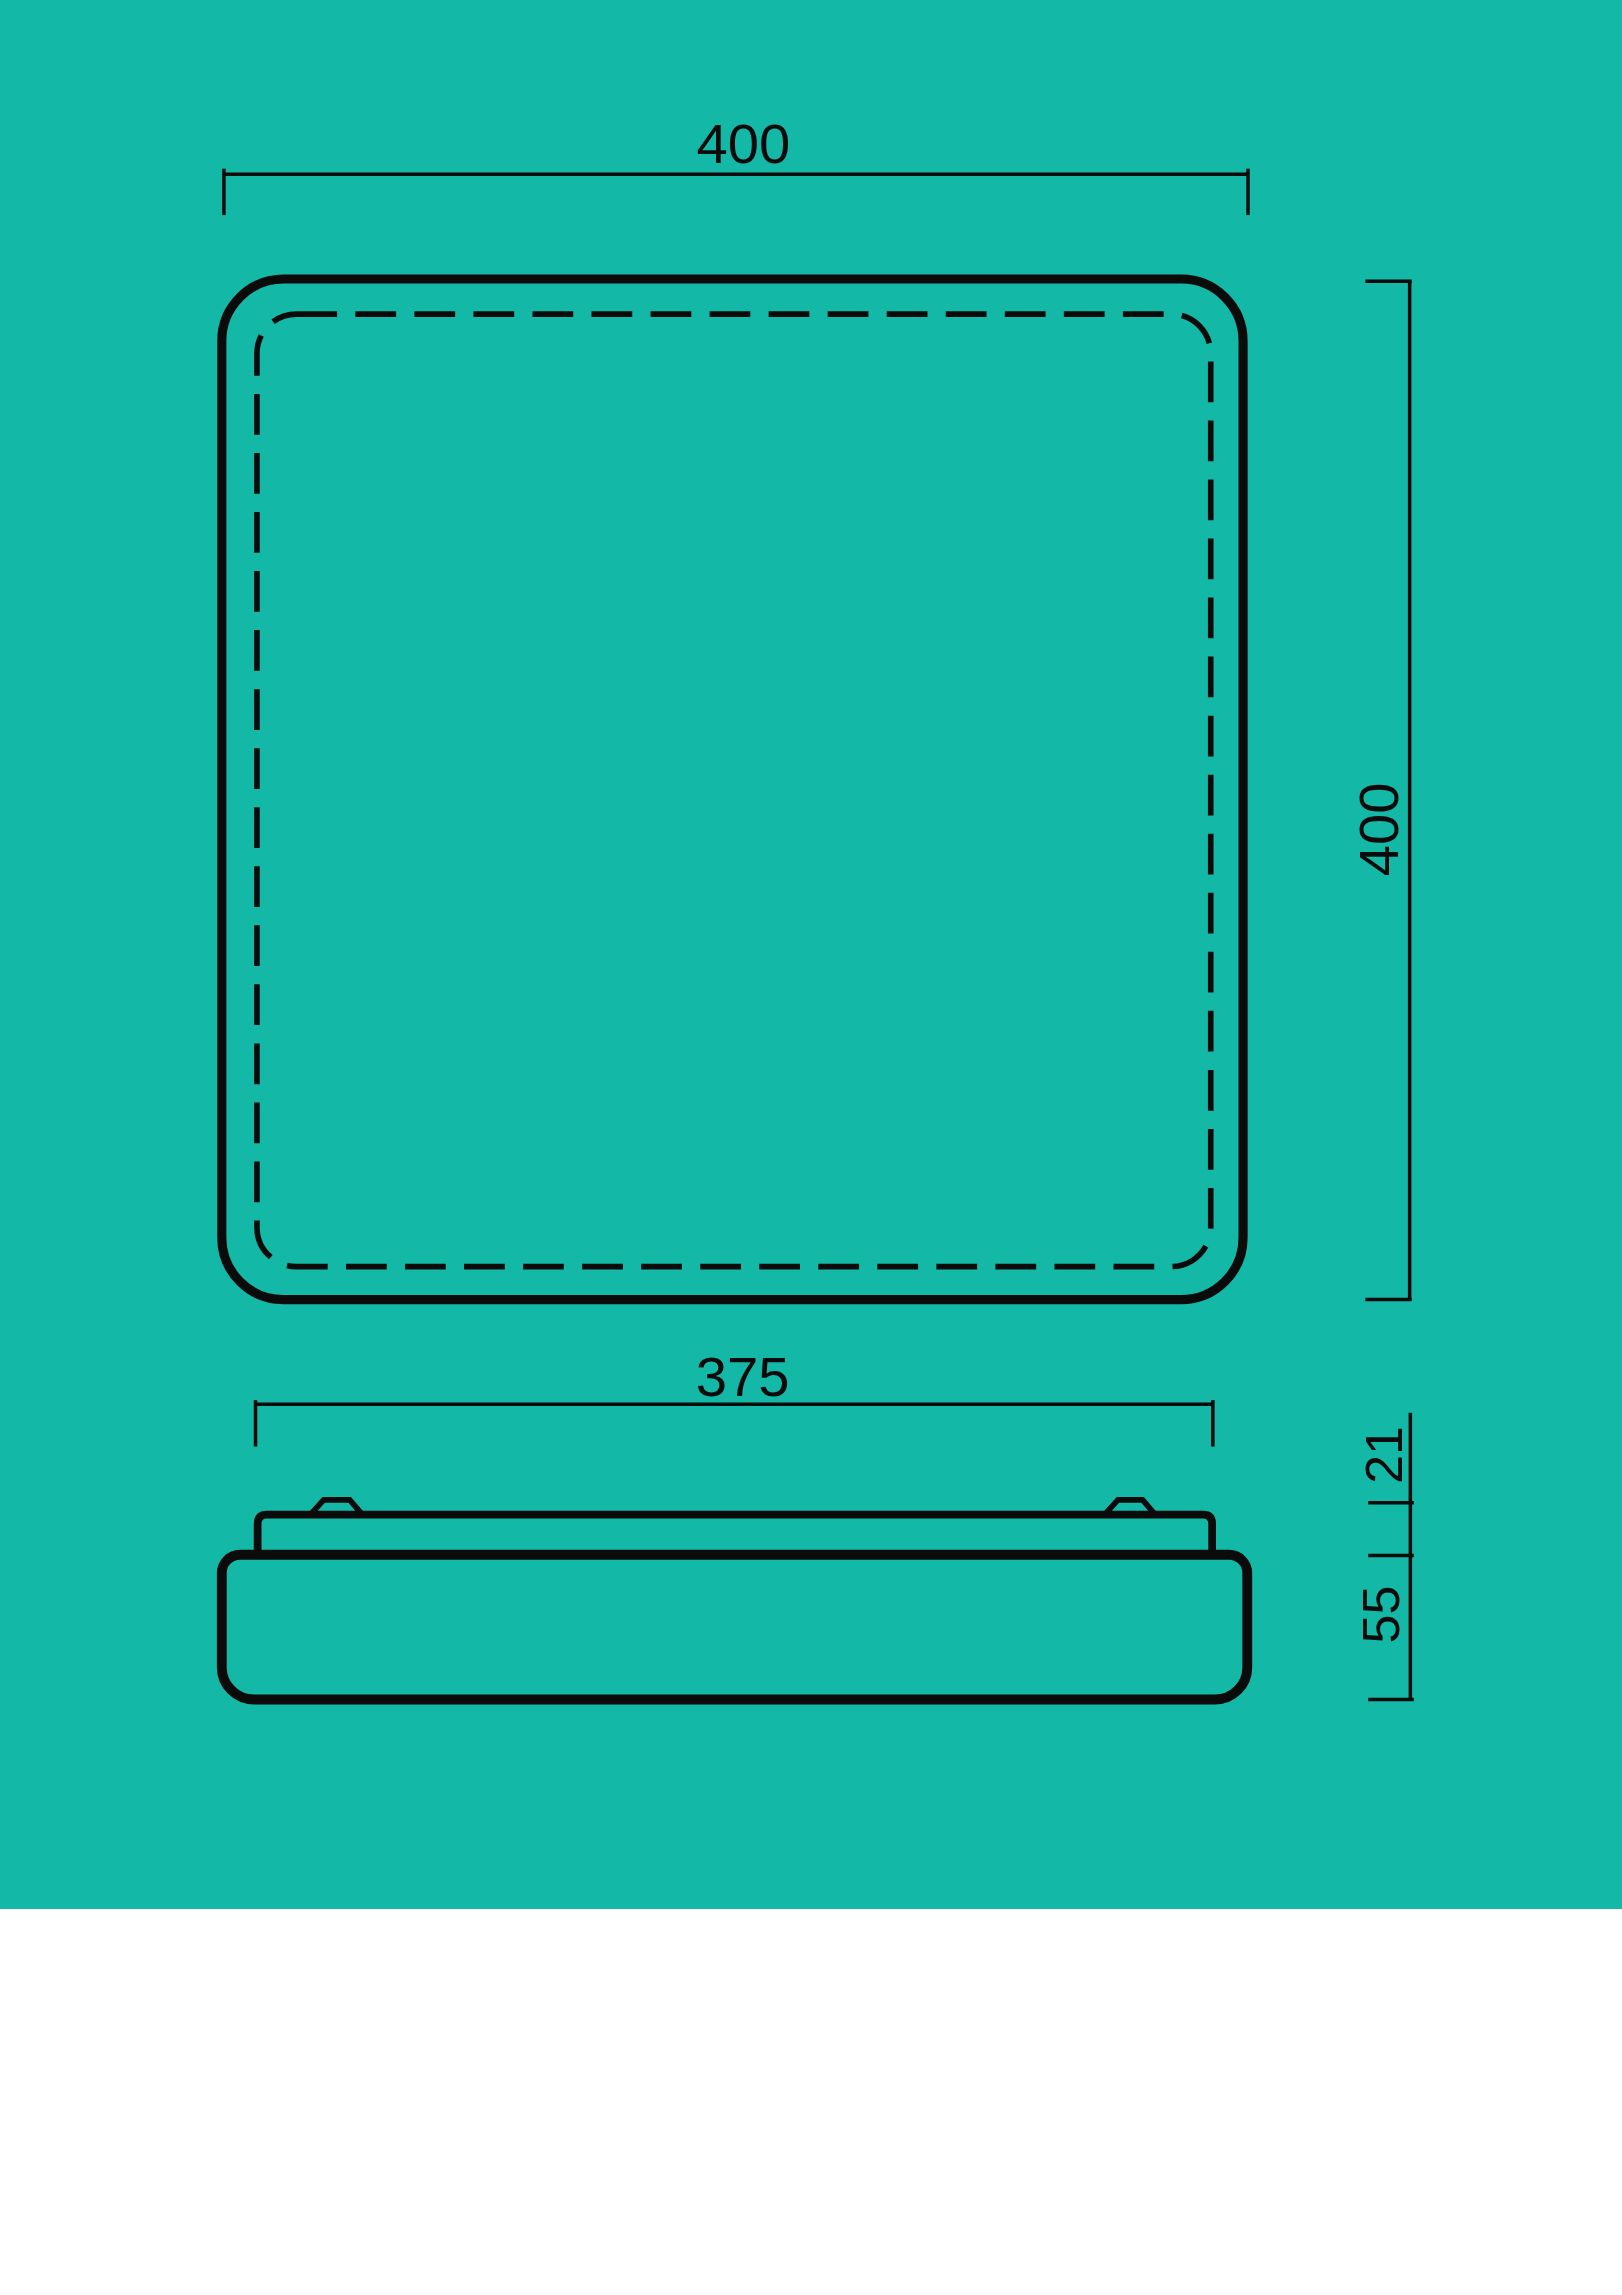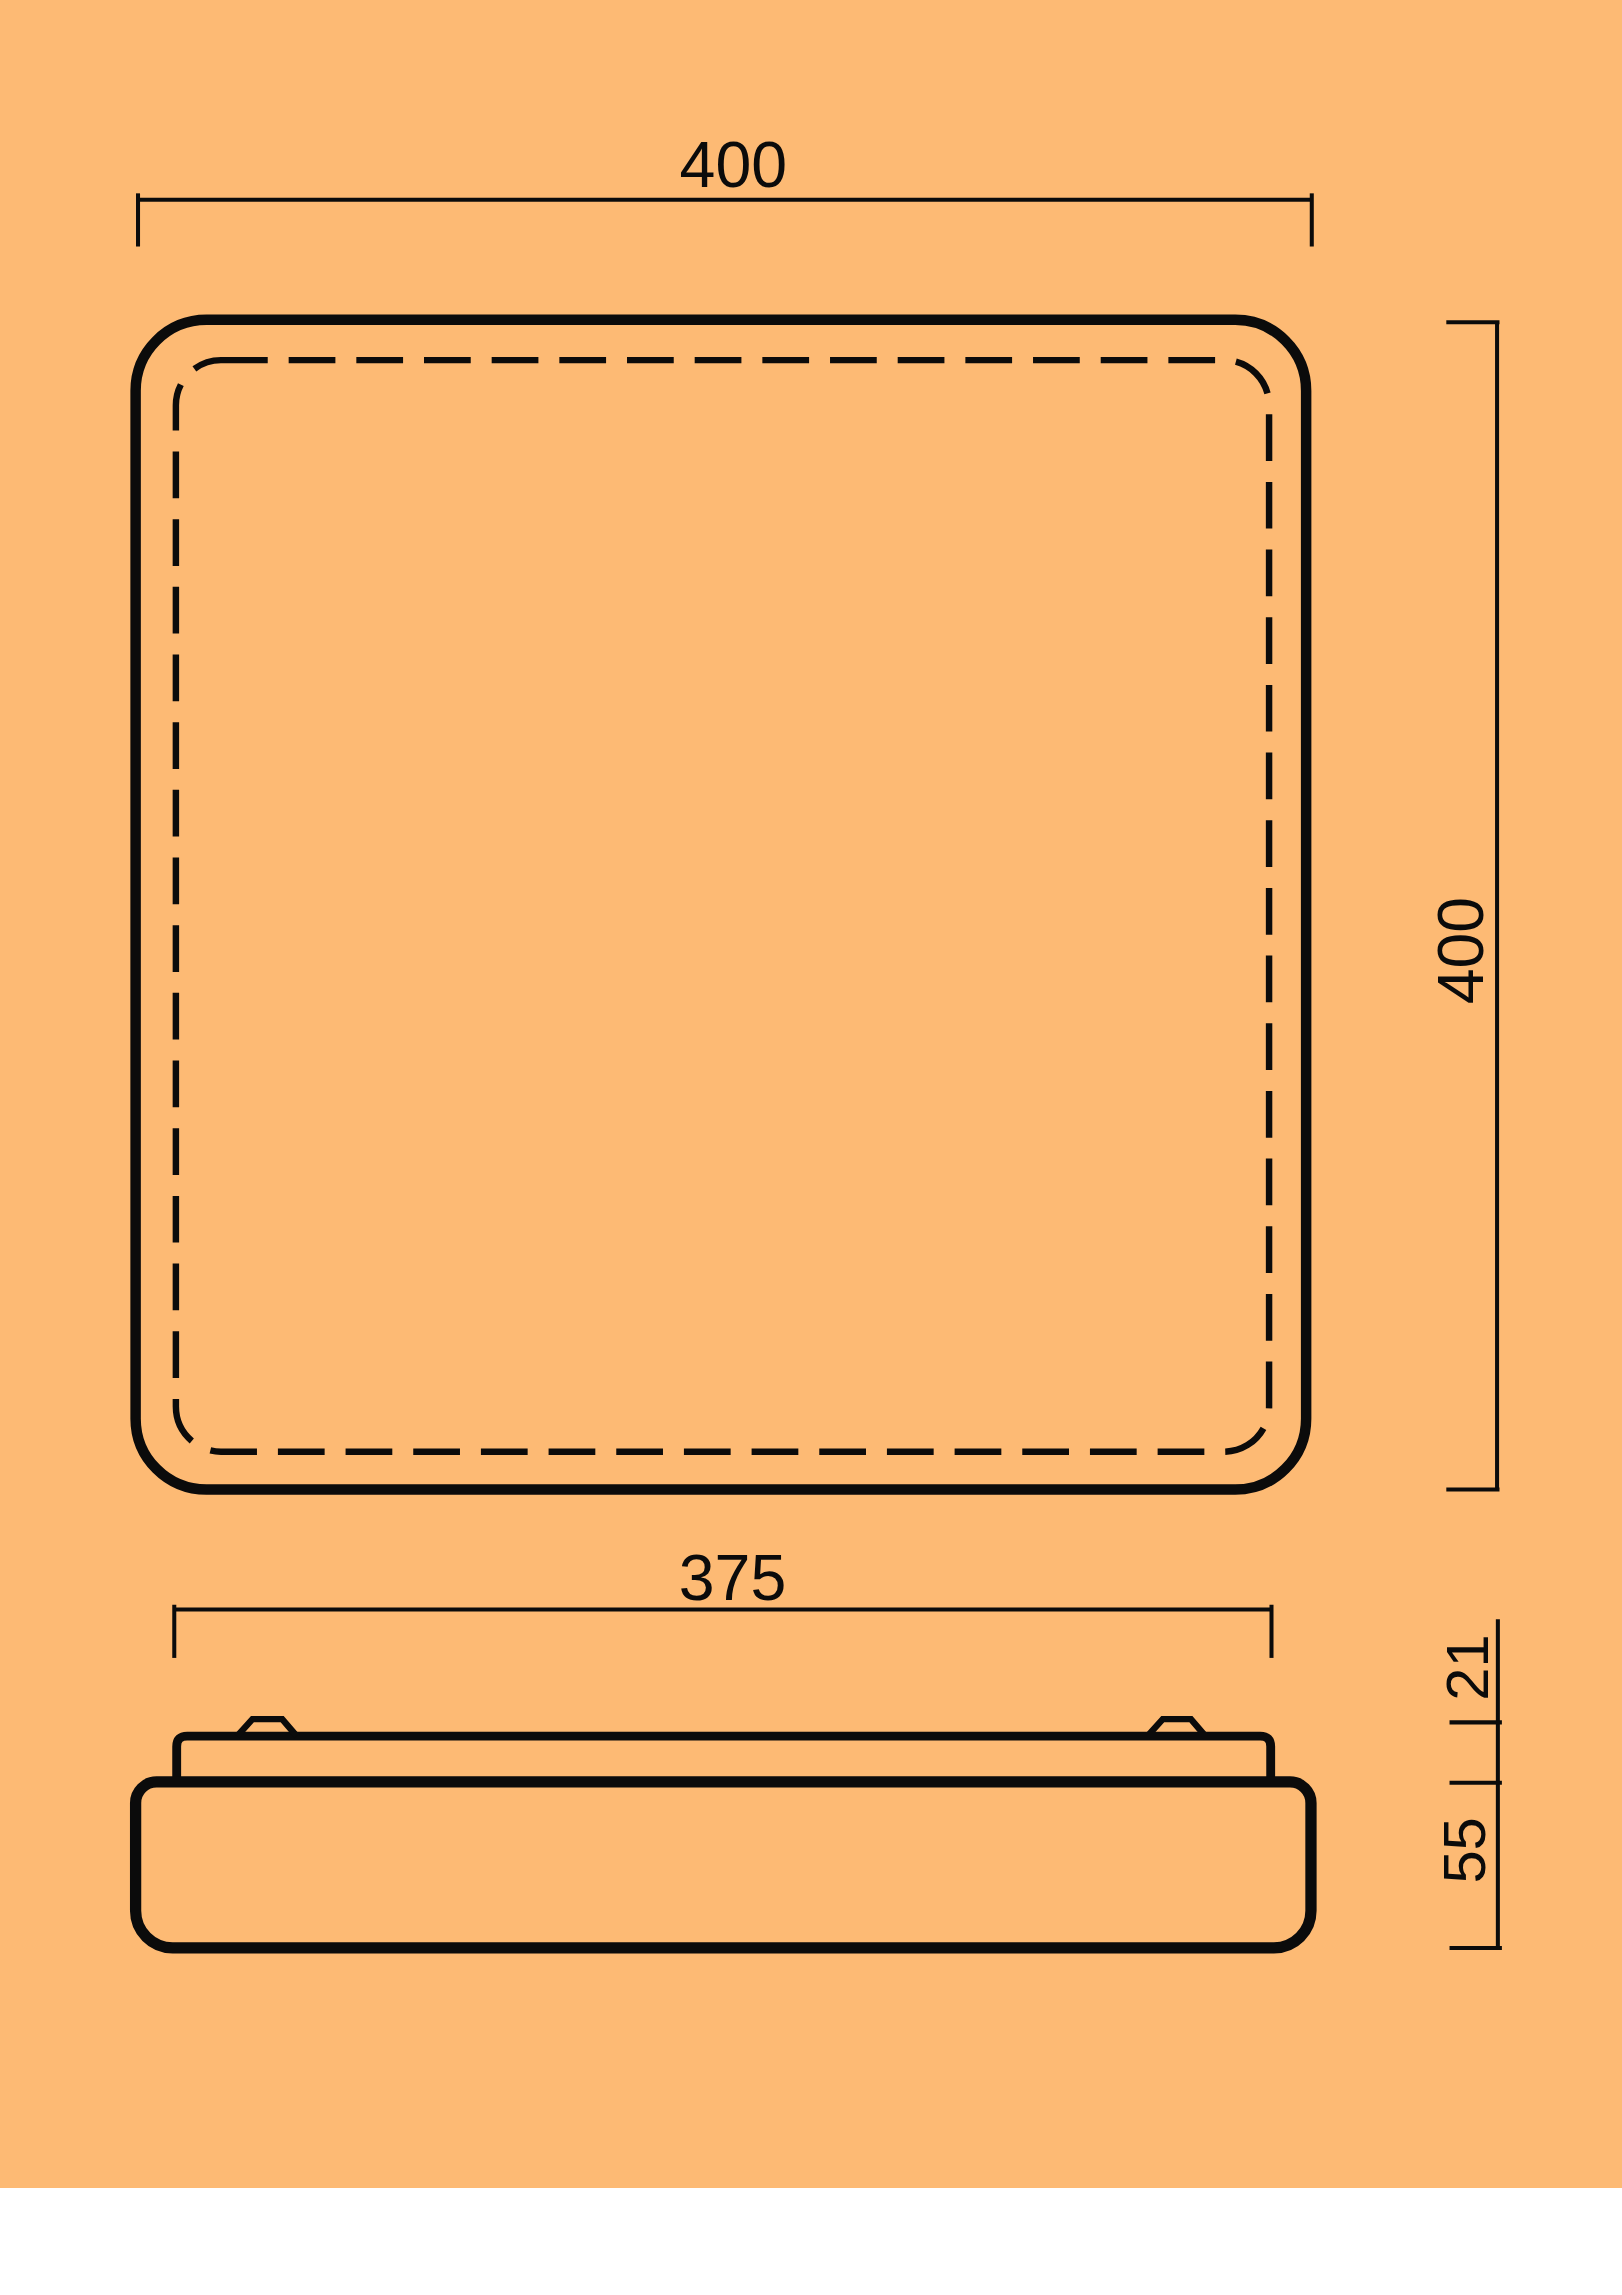--- a/index.html
+++ b/index.html
@@ -3,22 +3,22 @@
 <meta charset="utf-8">
 <style>
   html, body {
     margin: 0;
     padding: 0;
     background: #ffffff;
   }
   .page {
     position: relative;
     width: 1623px;
-    height: 2188px;
-    background: #fdba74;
+    height: 1909px;
+    background: #14b8a6;
     overflow: hidden;
   }
   svg.drawing {
     position: absolute;
     left: 0;
     top: 0;
     width: 100%;
     height: 100%;
     font-family: "Liberation Sans", sans-serif;
   }

